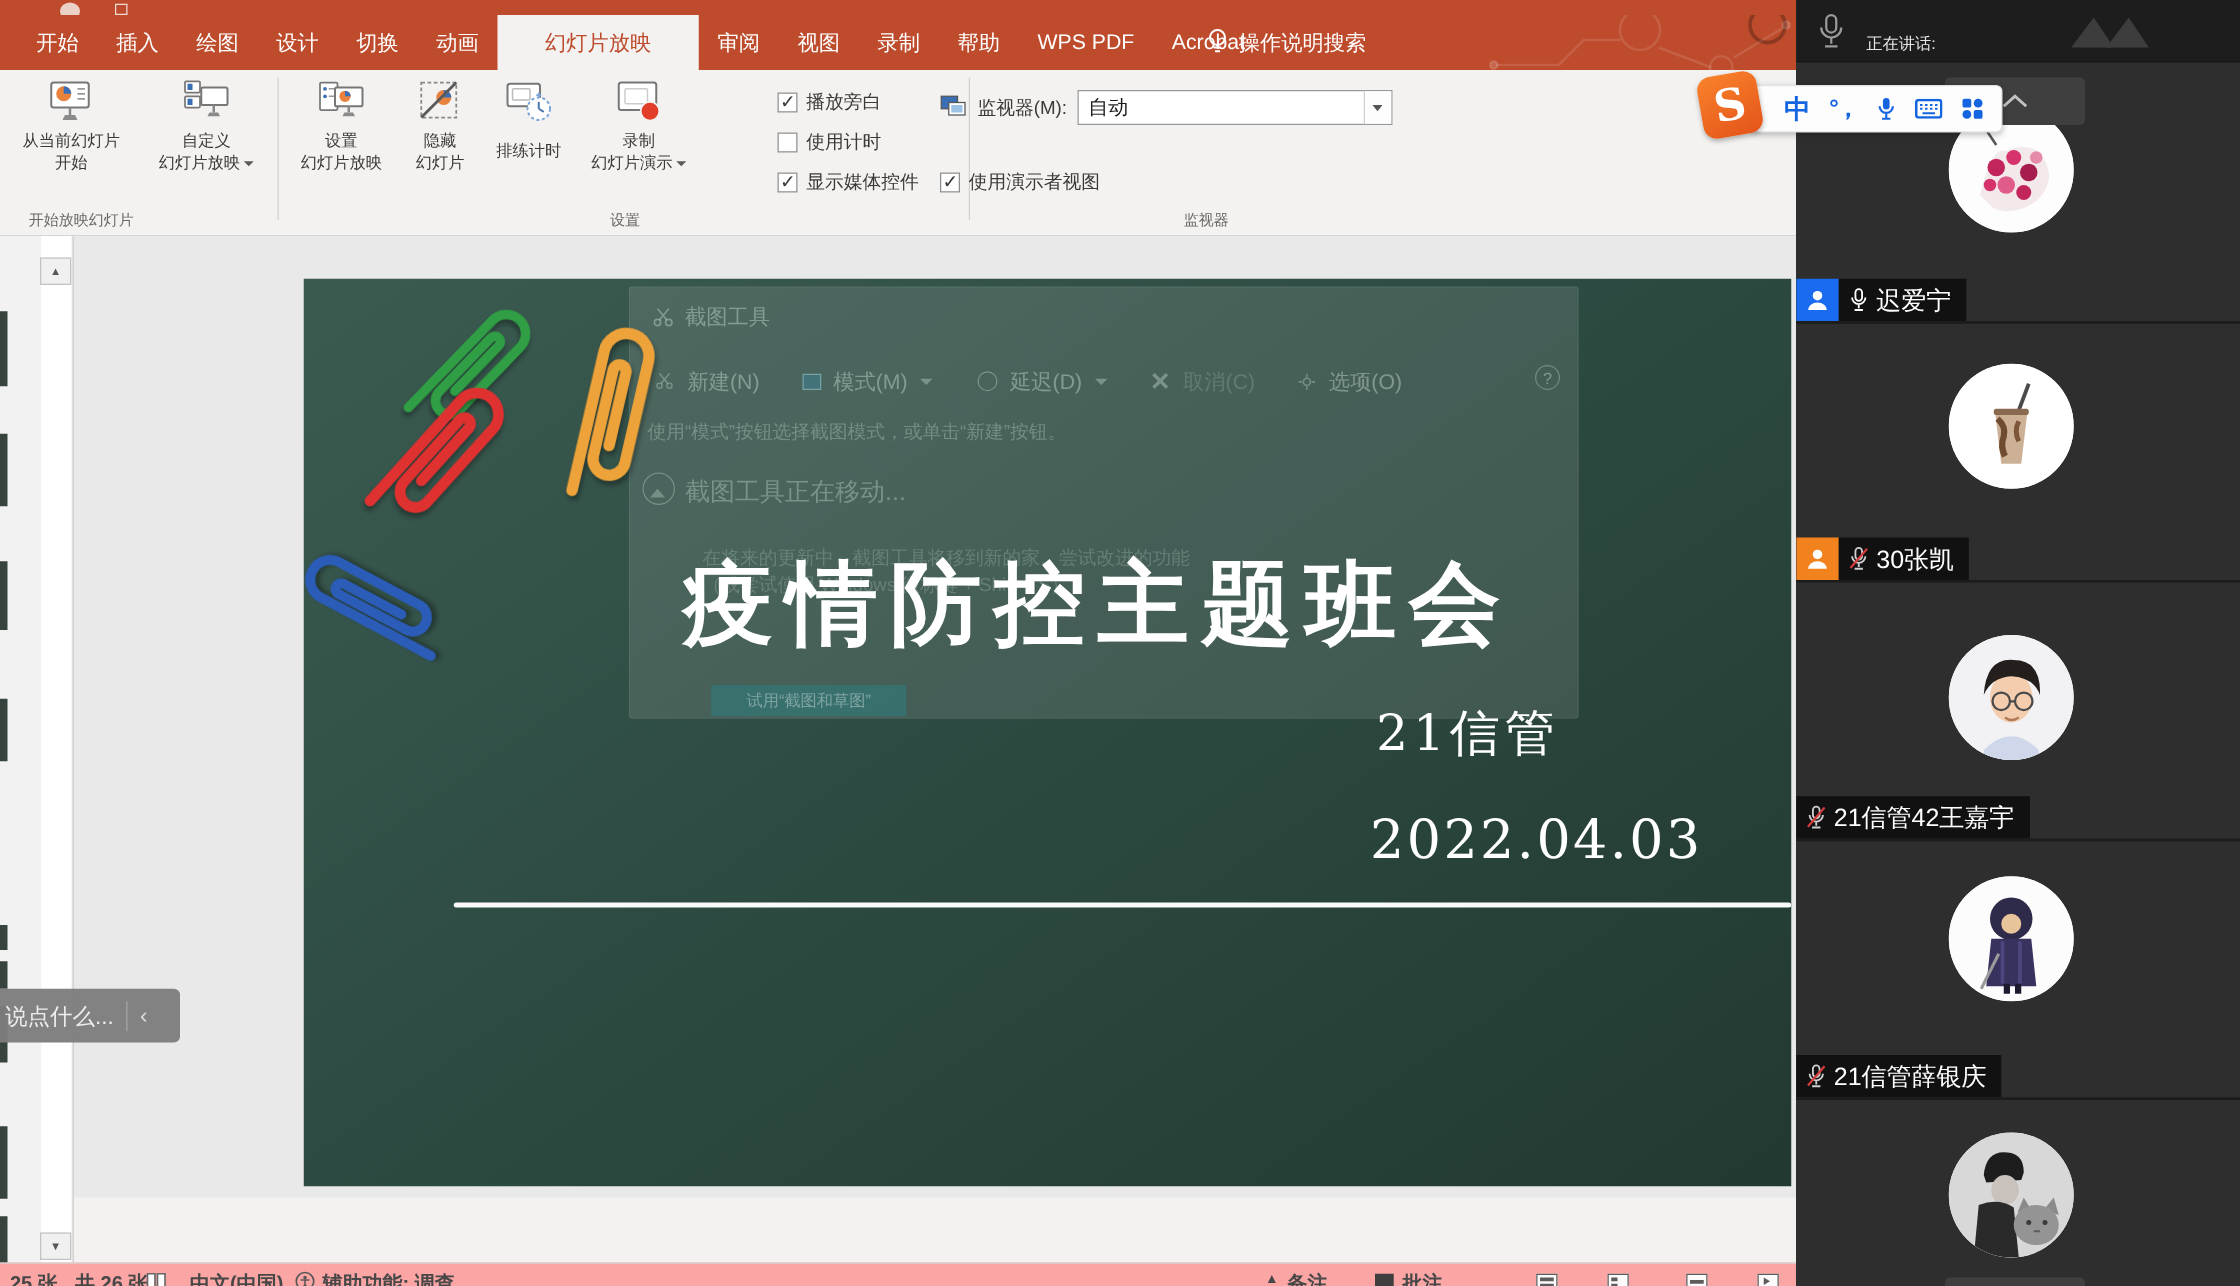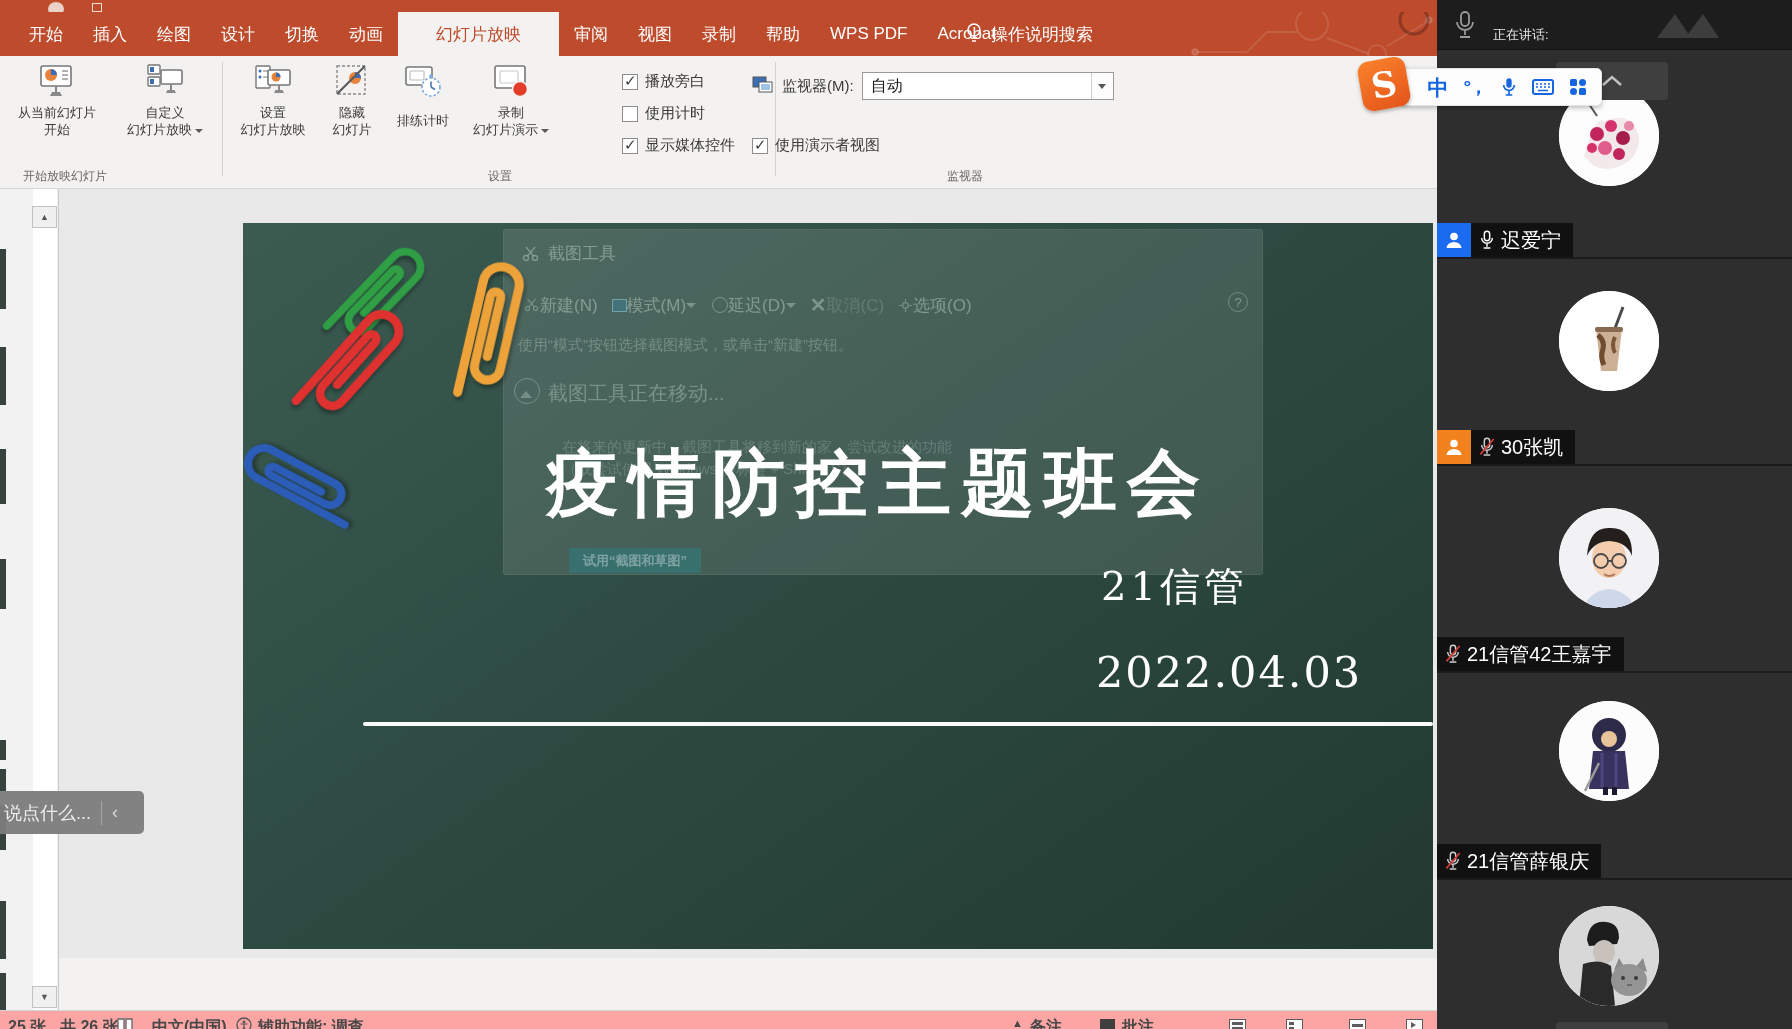--- a/index.html
+++ b/index.html
@@ -42,27 +42,27 @@
   .leftpane { position:absolute; left:0; top:189px; width:59px; height:821px; background:#f2f2f2; border-right:1px solid #c9c9c9; }
   .lp-track { position:absolute; left:33px; top:0; width:24px; height:100%; background:#ffffff; }
   .sliver { position:absolute; left:0; width:6px; background:#36443d; }
   .scrollbtn { position:absolute; left:32px; width:25px; height:22px; background:#f0f0f0; border:1px solid #c2c2c2; display:flex; align-items:center; justify-content:center; font-size:9px; color:#555; }
 
   .slide { position:absolute; left:243px; top:34px; width:1190px; height:726px; background:linear-gradient(145deg,#3b5b51 0%,#2d4b42 45%,#223931 100%); overflow:hidden; }
 
   
   .snip { position:absolute; left:260px; top:6px; width:760px; height:346px; background:rgba(236,242,239,0.12); border:1px solid rgba(255,255,255,0.06); border-radius:3px; color:rgba(210,228,220,0.42); }
   .snip-title { position:absolute; left:18px; top:12px; font-size:17px; display:flex; gap:8px; align-items:center; }
-  .snip-toolbar { position:absolute; left:20px; top:60px; width:720px; height:30px; display:flex; align-items:center; font-size:17px; }
+  .snip-toolbar { position:absolute; left:20px; top:60px; width:720px; height:30px; display:flex; align-items:center; gap:10px; font-size:17px; }
   .snip-hint { position:absolute; left:14px; top:106px; font-size:15px; color:rgba(200,220,210,0.34); }
   .snip-move-t { position:absolute; left:44px; top:150px; font-size:20px; color:rgba(195,215,205,0.40); }
   .snip-move-ic { position:absolute; left:10px; top:148px; width:26px; height:26px; border-radius:50%; border:1.5px solid rgba(200,220,210,0.35); }
   .snip-move-ic::after { content:""; position:absolute; left:5px; top:12px; border-left:6px solid transparent; border-right:6px solid transparent; border-bottom:7px solid rgba(200,220,210,0.35); }
   .snip-par { position:absolute; left:58px; top:206px; width:660px; font-size:15px; line-height:22px; color:rgba(185,205,196,0.28); }
-  .snip-btn { position:absolute; left:65px; top:318px; width:132px; height:25px; background:rgba(45,125,130,0.55); color:rgba(255,255,255,0.35); font-size:13px; display:flex; align-items:center; justify-content:center;font-weight:bold; }
+  .snip-btn { position:absolute; left:65px; top:318px; width:156px; height:25px; background:rgba(45,125,130,0.55); color:rgba(255,255,255,0.35); font-size:13px; display:flex; align-items:center; justify-content:center; }
   .snip-q { position:absolute; right:14px; top:62px; width:20px; height:20px; border-radius:50%; border:1.5px solid rgba(200,220,210,0.35); font-size:13px; display:flex; align-items:center; justify-content:center; }
   .snip-x { font-size:20px; color:rgba(200,220,210,0.40); font-weight:bold; }
   .snip-modebox { display:inline-block; width:15px; height:13px; background:rgba(60,130,150,0.5); border:1px solid rgba(200,230,225,0.4); }
   .snip-clock { display:inline-block; width:16px; height:16px; border-radius:50%; border:1.5px solid rgba(200,220,210,0.4); }
   .snip-caret { display:inline-block; width:0; height:0; border-left:5px solid transparent; border-right:5px solid transparent; border-top:5px solid rgba(200,220,210,0.4); }
 
   .clip { position:absolute; filter:drop-shadow(2px 3px 2px rgba(0,0,0,0.35)); }
 
   .slide-title { position:absolute; left:240px; top:212px; width:790px; text-align:center; color:#fff; font-family:"DejaVu Serif", serif; font-weight:bold; font-size:73px; letter-spacing:10px; white-space:nowrap; }
   .slide-sub1 { position:absolute; left:858px; top:336px; color:#fff; font-family:"DejaVu Serif", serif; font-size:40px; letter-spacing:4px; }

